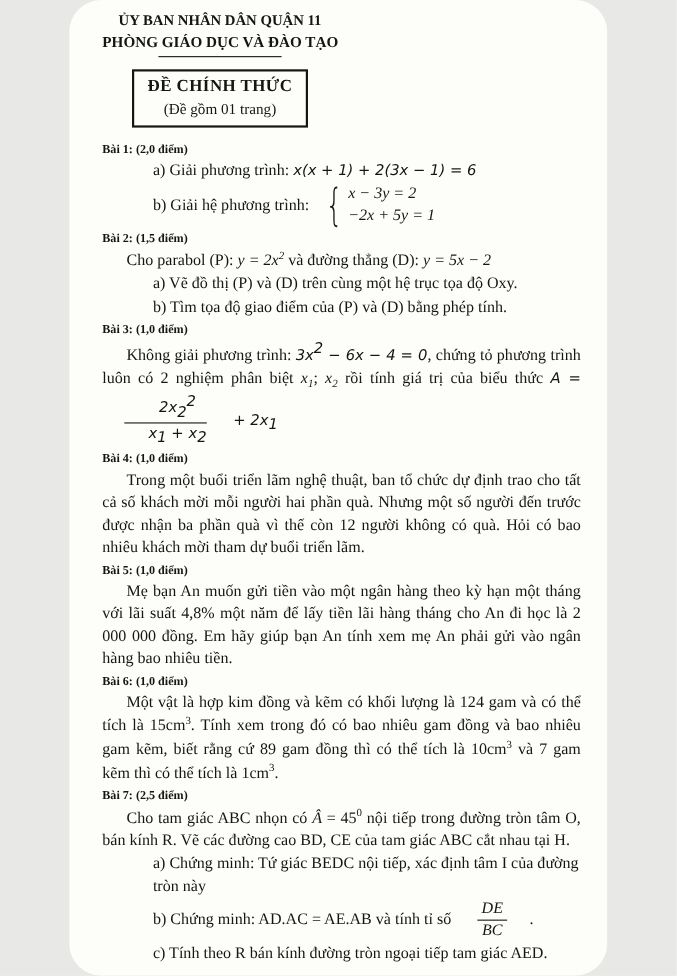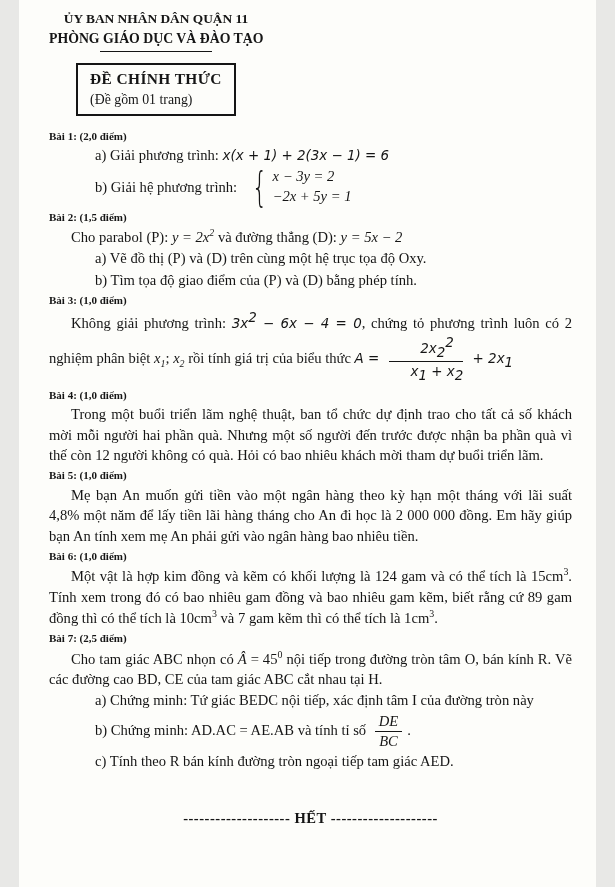--- a/index.html
+++ b/index.html
@@ -1,50 +1,50 @@
 <!DOCTYPE html>
 <html><head>
 <meta charset="utf-8">
 <style>
   html,body{margin:0;padding:0;background:#e8e8e6;}
   .page{
-    width:577px;height:887px;box-sizing:border-box;margin:0 auto;
+    width:489px;height:887px;box-sizing:border-box;margin:0 auto;
     background:#fdfdfa;color:#151515;overflow:hidden;
     font-family:"Liberation Serif","DejaVu Serif",serif;
     font-size:14.6px;line-height:1.4;
-    padding:10px 24px 0 30px;position:relative;
+    padding:10px 24px 0 30px;position:relative;border-radius:29px;
   }
   
   .header{display:flex;align-items:flex-start;}
   .h-left{width:214px;flex-shrink:0;text-align:center;}
   .org1{font-weight:bold;font-size:13.4px;white-space:nowrap;}
   .org2{font-weight:bold;font-size:13.8px;white-space:nowrap;}
   .org-underline{width:112px;border-top:1.6px solid #151515;margin:3px auto 11px;}
-  .official-box{display:inline-block;border:2px solid #151515;padding:3px 12px 5px;text-align:left;background:#fdfdfa;}
+  .official-box{display:inline-block;border:2px solid #151515;padding:3px 12px 5px;text-align:center;background:#fdfdfa;}
   .box-title{font-weight:bold;font-size:15.4px;letter-spacing:.4px;white-space:nowrap;}
   .box-sub{font-size:13.8px;white-space:nowrap;}
   .h-right{flex:1;text-align:center;padding-top:1px;}
   .exam-title{font-weight:bold;font-size:14.6px;white-space:nowrap;}
   .exam-subject{font-weight:bold;font-size:15px;margin-top:4px;letter-spacing:.3px;}
   .duration{font-size:13.9px;margin-top:9px;}
   .duration b{font-size:14.1px;}
   .h-dashes{margin-top:3px;font-weight:bold;font-size:13px;letter-spacing:.5px;}
   
   .body{margin-top:13px;}
   .prob-heading{font-size:11px;font-weight:bold;margin:3px 0 1px;}
   .sub{margin:1px 0 1px 46px;}
   .para{margin:1px 0;}
   .indent{text-indent:22px;}
   .just{text-align:justify;}
   .mi{font-style:italic;}
   .ms{font-family:"DejaVu Sans","Liberation Sans",sans-serif;font-size:.92em;font-style:italic;}
   sup{font-size:.68em;}
   sub{font-size:.68em;}
   
-  .frac{display:inline-block;vertical-align:middle;text-align:center;line-height:1.15;margin:1px 5px;}
+  .frac{display:inline-block;vertical-align:middle;text-align:center;line-height:1.15;margin:1px 20px;}
   .frac .num{display:block;border-bottom:1.3px solid #151515;padding:0 4px 1px;}
   .frac .den{display:block;padding-top:1px;}
   
   .sys-row{display:flex;align-items:center;}
   .brace{font-family:"DejaVu Sans",sans-serif;font-size:40px;font-weight:300;line-height:.9;
          transform:scaleX(.62);margin:0 0 0 10px;flex-shrink:0;}
   .sys-lines{display:flex;flex-direction:column;text-align:left;line-height:1.35;}
   .sys-lines .eq{display:block;}
   
   .het{text-align:center;font-weight:bold;margin-top:36px;font-size:14.6px;letter-spacing:.5px;}

